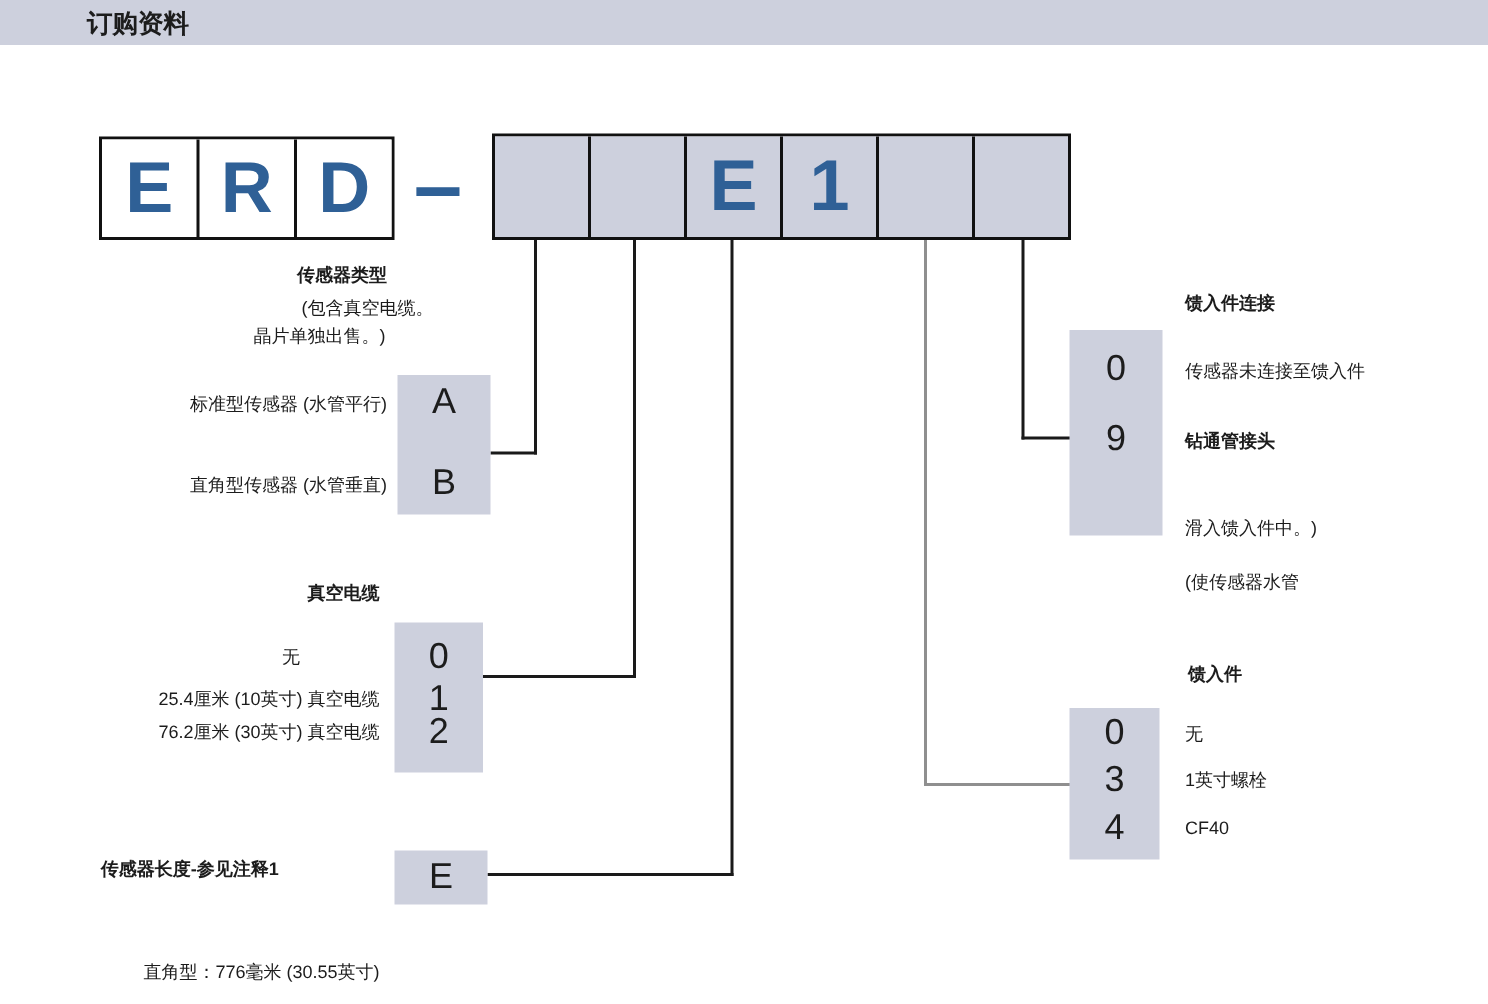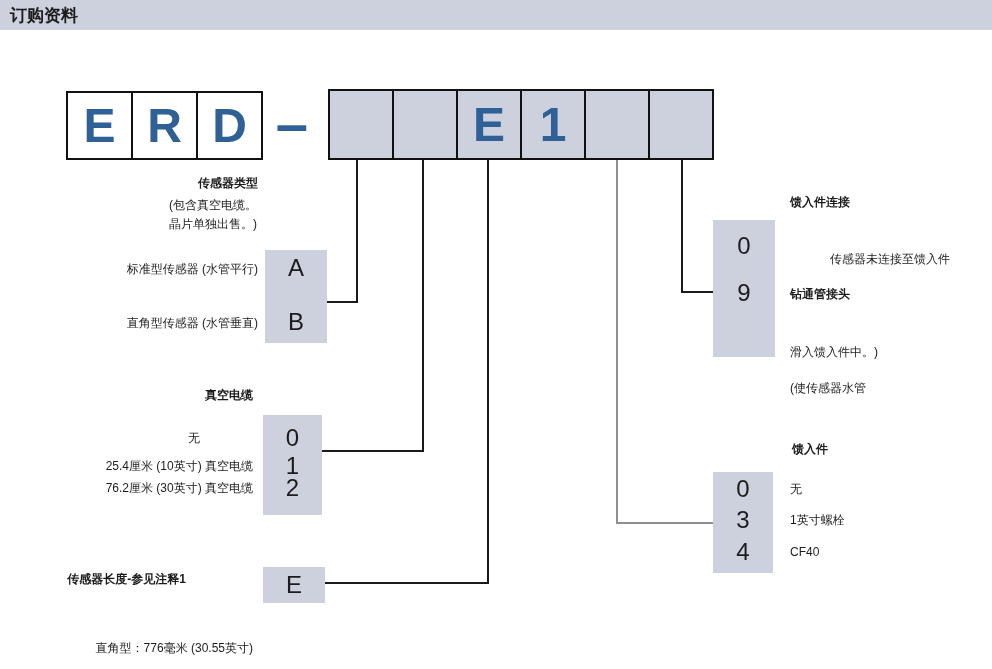--- a/index.html
+++ b/index.html
@@ -14,21 +14,21 @@
   .line{background:#1a1a1a;}
   .line.gray{background:#8f8f8f;}
   .cellrow{display:flex;border:2px solid #111;box-sizing:border-box;}
   .cell{flex:1;border-left:2px solid #111;display:flex;align-items:center;justify-content:center;
         font-weight:bold;font-size:48px;color:#2f6096;}
   .cell:first-child{border-left:none;}
   .whiterow .cell{background:#ffffff;}
   .grayrow .cell{background:#cdd0dd;}
   #header-bar{left:0;top:8;width:992px;height:30px;background:#cdd0dd;
               display:flex;align-items:center;}
-  #header-bar span{font-size:17px;font-weight:bold;padding-left:10px;}
+  #header-bar span{font-size:17px;font-weight:bold;padding-left:10px;margin-left:48px;}
   .dash{display:flex;align-items:center;justify-content:center;color:#2f6096;
         font-weight:bold;font-size:58px;}
 </style>
 </head>
 <body>
 
 <div id="page">
 
   <div id="header-bar" class="abs">
     <span>订购资料</span>
@@ -56,21 +56,21 @@
   <div class="abs line" style="left:422px;top:160px;width:2px;height:292px;"></div>
   <div class="abs line" style="left:322px;top:450px;width:102px;height:2px;"></div>
   <div class="abs line" style="left:487px;top:160px;width:2px;height:424px;"></div>
   <div class="abs line" style="left:325px;top:582px;width:164px;height:2px;"></div>
   <div class="abs line gray" style="left:616px;top:160px;width:2px;height:364px;"></div>
   <div class="abs line gray" style="left:616px;top:522px;width:98px;height:2px;"></div>
   <div class="abs line" style="left:681px;top:160px;width:2px;height:133px;"></div>
   <div class="abs line" style="left:681px;top:291px;width:33px;height:2px;"></div>
 
   <div class="abs lbl r b" style="left:0;top:172px;width:258px;">传感器类型</div>
-  <div class="abs lbl r" style="left:0;top:194px;width:257px;">(包含真空电缆。</div>
+  <div class="abs lbl r" style="left:0;top:194px;width:257px;padding-left:32px;">(包含真空电缆。</div>
   <div class="abs lbl r" style="left:0;top:213px;width:257px;">晶片单独出售。)</div>
   <div class="abs graybox" style="left:265px;top:250px;width:62px;height:93px;"></div>
   <div class="abs lbl r" style="left:0;top:258px;width:258px;">标准型传感器 (水管平行)</div>
   <div class="abs code" style="left:265px;top:254px;width:62px;">A</div>
   <div class="abs lbl r" style="left:0;top:312px;width:258px;">直角型传感器 (水管垂直)</div>
   <div class="abs code" style="left:265px;top:308px;width:62px;">B</div>
 
   <div class="abs lbl r b" style="left:0;top:384px;width:253px;">真空电缆</div>
   <div class="abs graybox" style="left:263px;top:415px;width:59px;height:100px;"></div>
   <div class="abs lbl r" style="left:0;top:427px;width:200px;">无</div>
@@ -81,21 +81,21 @@
   <div class="abs code" style="left:263px;top:474px;width:59px;">2</div>
 
   <div class="abs lbl r b" style="left:0;top:568px;width:253px;text-align:center;">传感器长度-参见注释1</div>
   <div class="abs graybox" style="left:263px;top:567px;width:62px;height:36px;"></div>
   <div class="abs code" style="left:263px;top:571px;width:62px;">E</div>
   <div class="abs lbl r" style="left:0;top:637px;width:253px;">直角型：776毫米 (30.55英寸)</div>
 
   <div class="abs lbl b" style="left:790px;top:191px;">馈入件连接</div>
   <div class="abs graybox" style="left:713px;top:220px;width:62px;height:137px;"></div>
   <div class="abs code" style="left:713px;top:232px;width:62px;">0</div>
-  <div class="abs lbl" style="left:790px;top:248px;margin-left:40px;">传感器未连接至馈入件</div>
+  <div class="abs lbl" style="left:790px;top:236px;">传感器未连接至馈入件</div>
   <div class="abs code" style="left:713px;top:279px;width:62px;">9</div>
   <div class="abs lbl b" style="left:790px;top:283px;">钻通管接头</div>
   <div class="abs lbl" style="left:790px;top:332px;margin-top:45px;">(使传感器水管</div>
   <div class="abs lbl" style="left:790px;top:341px;">滑入馈入件中。)</div>
 
   <div class="abs lbl b" style="left:792px;top:438px;">馈入件</div>
   <div class="abs graybox" style="left:713px;top:472px;width:60px;height:101px;"></div>
   <div class="abs code" style="left:713px;top:475px;width:60px;">0</div>
   <div class="abs lbl" style="left:790px;top:478px;">无</div>
   <div class="abs code" style="left:713px;top:506px;width:60px;">3</div>

